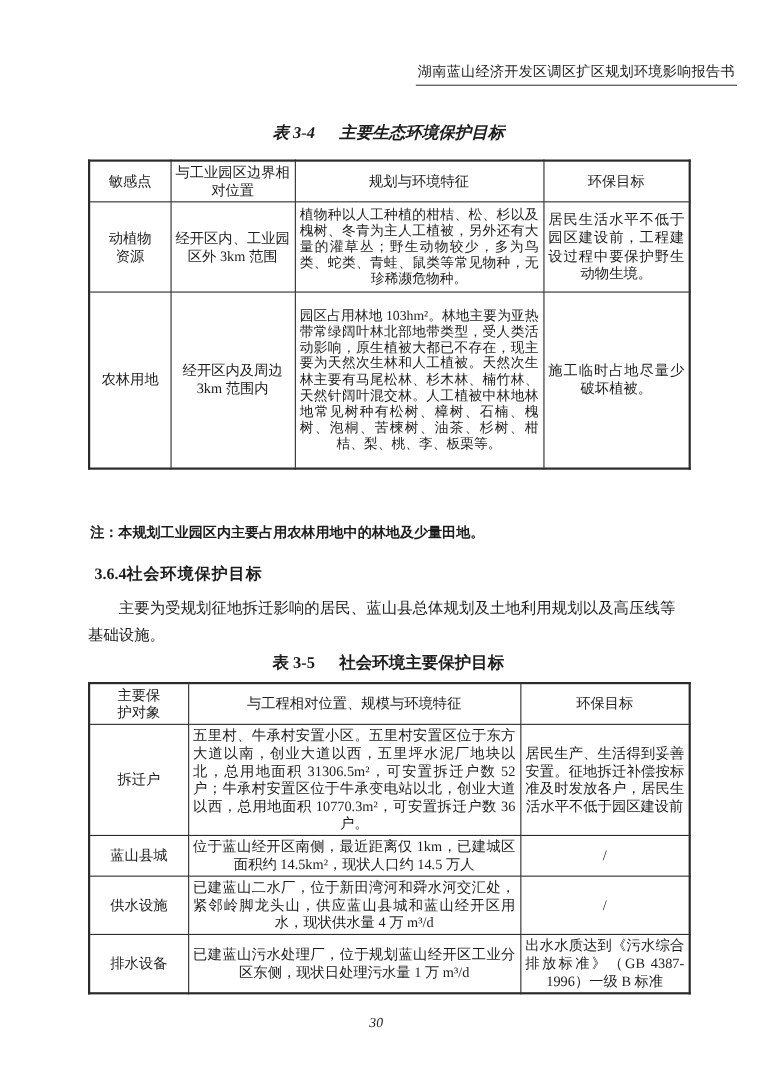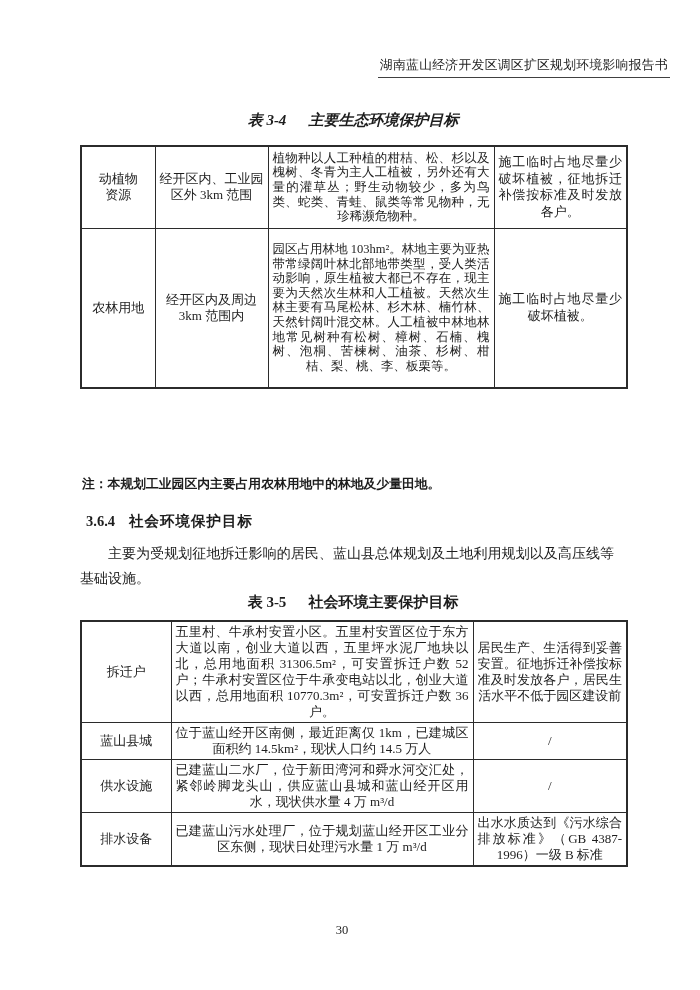--- a/index.html
+++ b/index.html
@@ -39,52 +39,59 @@
   .t1 .c-features{font-size:12.5px;line-height:14.6px;}
   .t1 .c-target{line-height:16.5px;}
   .prewrap{white-space:pre-line;}
   tr.h1{height:33px;}  tr.r1a{height:82px;} tr.r1b{height:160px;} tr.r1c{height:48px;}
   tr.h2{height:37px;}  tr.r2a{height:81px;} tr.r2b{height:34px;}
   tr.r2c{height:34px;} tr.r2d{height:49px;} tr.r2e{height:48px;}
   
   .note{position:absolute;left:82px;top:476px;font-size:12.8px;font-weight:bold;}
   
   .section-heading{position:absolute;left:86px;top:512px;font-size:14.5px;font-weight:600;}
-  .section-heading .sec-title{margin-left:14px;letter-spacing:1px;}
+  .section-heading .sec-title{letter-spacing:1px;}
   
   .paragraph{
     position:absolute;left:80px;top:541px;width:534px;
     font-size:14px;line-height:25px;text-indent:28px;text-align:justify;
   }
-  .page-number{position:absolute;left:80px;top:923px;width:524px;text-align:center;font-size:12.5px;}
+  .page-number{position:absolute;left:80px;top:923px;width:524px;text-align:center;font-size:12.5px;font-style:italic;}
 </style>
 </head>
 <body>
 
 <div class="doc-header">湖南蓝山经济开发区调区扩区规划环境影响报告书</div>
 
 <div class="caption caption1">
   <span class="cap-label">表 3-4</span><span>主要生态环境保护目标</span>
 </div>
 
 <table class="t1">
   <colgroup>
       <col style="width:74px">
       <col style="width:113px">
       <col style="width:226px">
       <col style="width:133px">
     </colgroup>
   <tbody>
+      <tr class="h1">
+    <th class="prewrap">敏感点</th>
+    <th class="prewrap">与工业园区边界相
+对位置</th>
+    <th>规划与环境特征</th>
+    <th>环保目标</th>
+  </tr>
   <tr class="r1a">
     <td class="prewrap">动植物
 资源</td>
     <td class="prewrap">经开区内、工业园
 区外 3km 范围</td>
     <td class="c-features">植物种以人工种植的柑桔、松、杉以及槐树、冬青为主人工植被，另外还有大量的灌草丛；野生动物较少，多为鸟类、蛇类、青蛙、鼠类等常见物种，无珍稀濒危物种。</td>
-    <td class="c-target">施工临时占地尽量少破坏植被，征地拆迁补偿按标准及时发放各户。</td>
+    <td class="c-target">居民生活水平不低于园区建设前，工程建设过程中要保护野生动物生境。</td>
   </tr>
   <tr class="r1b">
     <td>农林用地</td>
     <td class="prewrap">经开区内及周边
 3km 范围内</td>
     <td class="c-features">园区占用林地 103hm²。林地主要为亚热带常绿阔叶林北部地带类型，受人类活动影响，原生植被大都已不存在，现主要为天然次生林和人工植被。天然次生林主要有马尾松林、杉木林、楠竹林、天然针阔叶混交林。人工植被中林地林地常见树种有松树、樟树、石楠、槐树、泡桐、苦楝树、油茶、杉树、柑桔、梨、桃、李、板栗等。</td>
     <td class="c-target">施工临时占地尽量少破坏植被。</td>
   </tr>
 </tbody>
   </table>
@@ -101,20 +108,26 @@
   <span class="cap-label">表 3-5</span><span>社会环境主要保护目标</span>
 </div>
 
 <table class="t2">
   <colgroup>
       <col style="width:90px">
       <col style="width:302px">
       <col style="width:154px">
     </colgroup>
   <tbody>
+      <tr class="h2">
+    <th class="prewrap">主要保
+护对象</th>
+    <th>与工程相对位置、规模与环境特征</th>
+    <th>环保目标</th>
+  </tr>
   <tr class="r2a">
     <td>拆迁户</td>
     <td>五里村、牛承村安置小区。五里村安置区位于东方大道以南，创业大道以西，五里坪水泥厂地块以北，总用地面积 31306.5m²，可安置拆迁户数 52 户；牛承村安置区位于牛承变电站以北，创业大道以西，总用地面积 10770.3m²，可安置拆迁户数 36 户。</td>
     <td>居民生产、生活得到妥善安置。征地拆迁补偿按标准及时发放各户，居民生活水平不低于园区建设前</td>
   </tr>
   <tr class="r2b">
     <td>蓝山县城</td>
     <td>位于蓝山经开区南侧，最近距离仅 1km，已建城区面积约 14.5km²，现状人口约 14.5 万人</td>
     <td>/</td>
   </tr>

